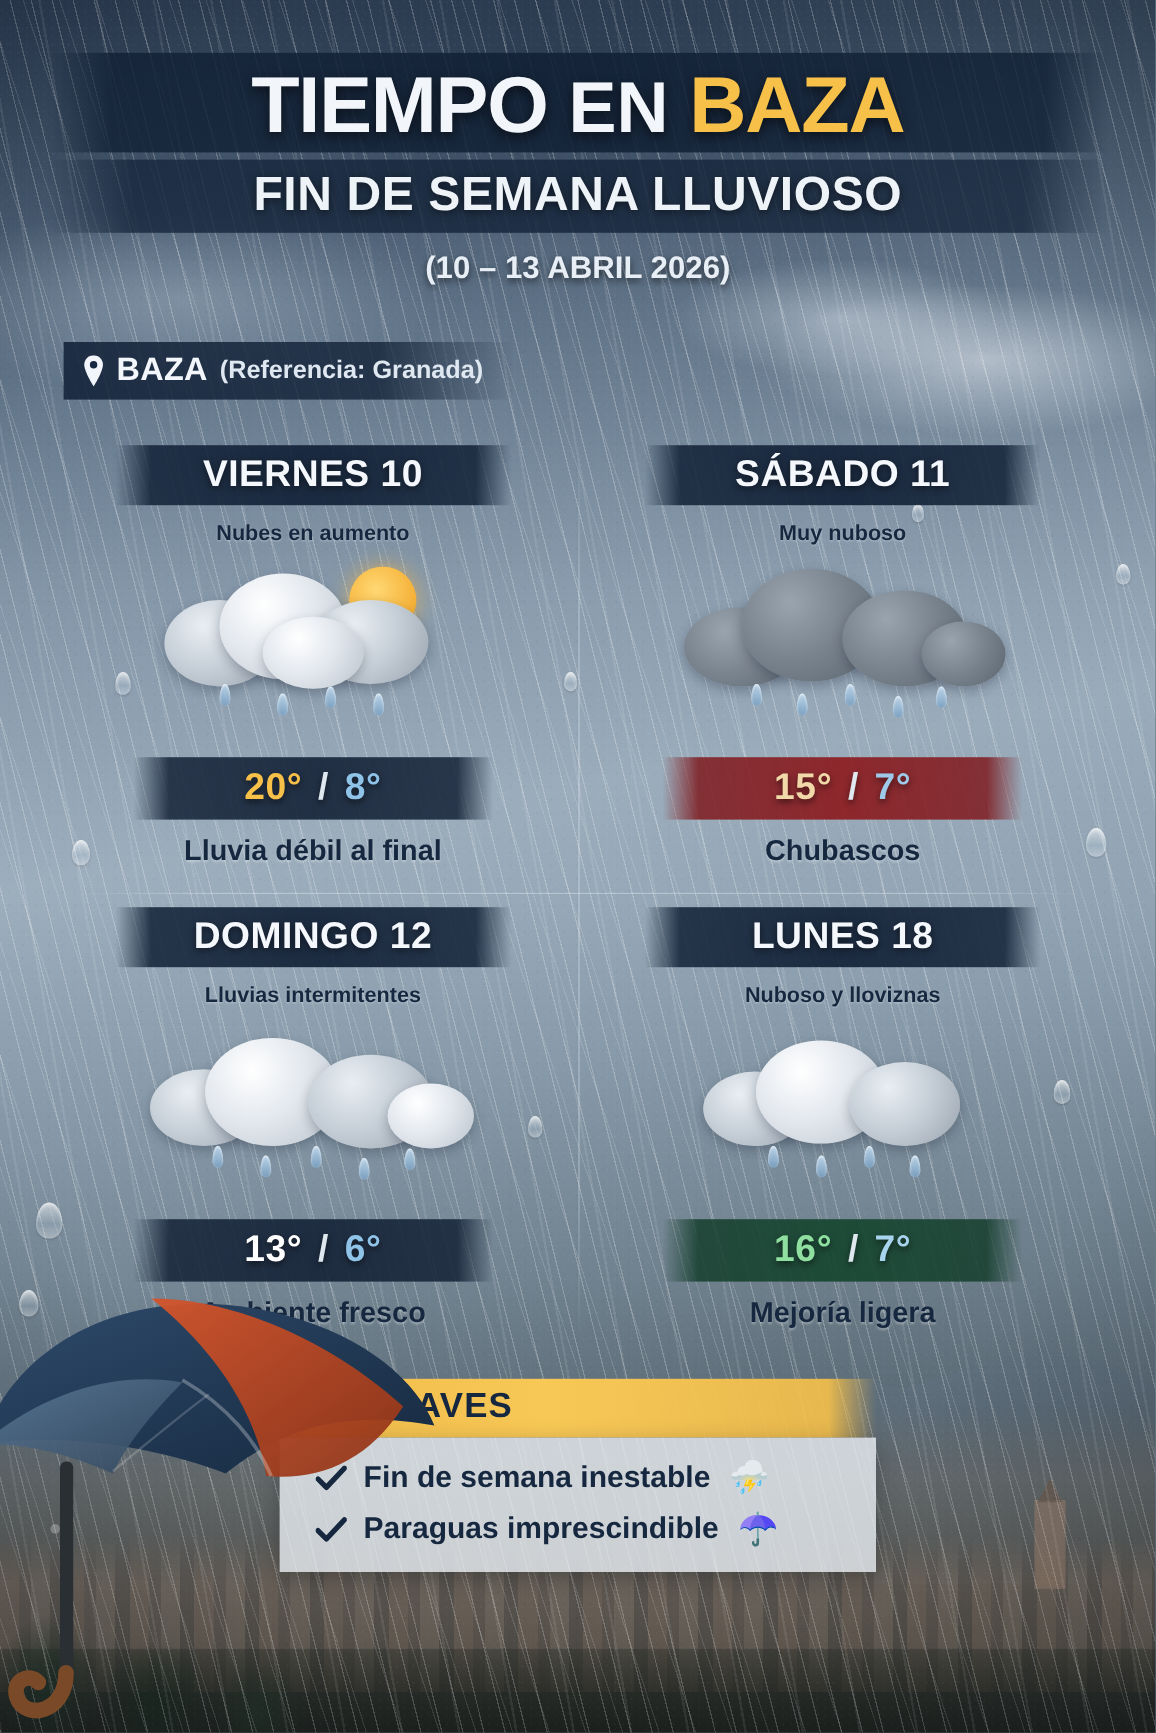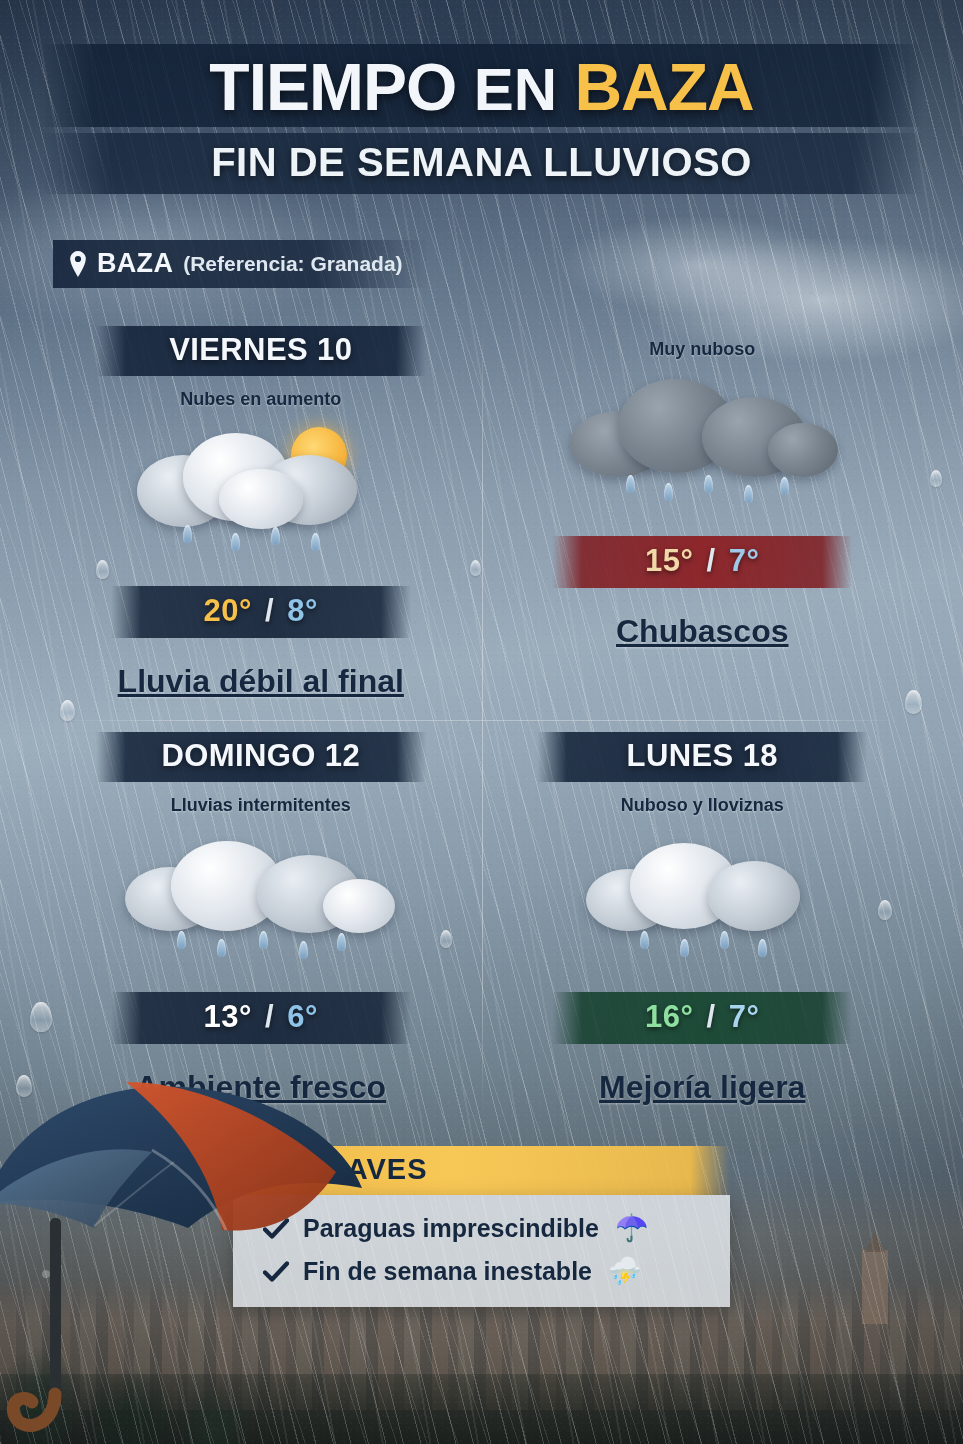--- a/index.html
+++ b/index.html
@@ -217,24 +217,23 @@
     letter-spacing: .5px;
     text-shadow: 0 2px 5px rgba(0,0,0,.55);
   }
   .temp-band .sep { color: #dfe7ef; font-weight: 700; padding: 0 4px; }
   .t-band-0 { background: linear-gradient(90deg, rgba(20,34,55,0) 0%, rgba(20,34,55,.85) 10%, rgba(20,34,55,.9) 50%, rgba(20,34,55,.85) 90%, rgba(20,34,55,0) 100%); }
   .t-band-1 { background: linear-gradient(90deg, rgba(126,26,30,0) 0%, rgba(126,26,30,.85) 10%, rgba(140,28,32,.92) 50%, rgba(126,26,30,.85) 90%, rgba(126,26,30,0) 100%); }
   .t-band-2 { background: linear-gradient(90deg, rgba(20,34,55,0) 0%, rgba(20,34,55,.85) 10%, rgba(20,34,55,.9) 50%, rgba(20,34,55,.85) 90%, rgba(20,34,55,0) 100%); }
   .t-band-3 { background: linear-gradient(90deg, rgba(20,62,44,0) 0%, rgba(20,62,44,.85) 10%, rgba(22,70,48,.92) 50%, rgba(20,62,44,.85) 90%, rgba(20,62,44,0) 100%); }
 
   .day-note {
-    margin-top: 25px;
-    font-size: 32px; font-weight: 700; color: #16283f;
+    margin-top: 13px;
+    font-size: 24px; font-weight: 700; color: #16283f;
     text-shadow: 0 1px 2px rgba(255,255,255,.32);
-    text-decoration: underline;
   }
 
   
   .keys {
     margin: 20px auto 0;
     width: 497px;
     position: relative;
   }
   .keys-title-band {
     background: linear-gradient(90deg, rgba(246,192,73,0) 0%, rgba(246,192,73,.95) 5%, rgba(248,200,86,1) 45%, rgba(246,192,73,.9) 92%, rgba(246,192,73,0) 100%);
@@ -304,20 +303,21 @@
         <span>TIEMPO</span>
         <span class="en">EN</span>
         <span class="hl">BAZA</span>
       </div>
     </div>
 
     <div class="subtitle-band">
       <div class="subtitle">FIN DE SEMANA LLUVIOSO</div>
     </div>
 
+    <div class="daterange">(10 – 13 ABRIL 2026)</div>
 
     <div class="loc-band">
       <span class="pin">
         <svg viewBox="0 0 18 26" width="18" height="26" aria-hidden="true">
           <path d="M9 0C4.7 0 1.2 3.5 1.2 7.8 1.2 14 9 26 9 26s7.8-12 7.8-18.2C16.8 3.5 13.3 0 9 0z" fill="#f2f6fb"></path>
           <circle cx="9" cy="8" r="3.1" fill="#16283f"></circle>
         </svg>
       </span>
       <span class="loc-name">BAZA</span>
       <span class="loc-ref">(Referencia: Granada)</span>
@@ -345,20 +345,23 @@
         </div>
         <div class="temp-band t-band-0">
           <span style="color:#f6c049">20°</span>
           <span class="sep">/</span>
           <span style="color:#8fc4e8">8°</span>
         </div>
         <div class="day-note">Lluvia débil al final</div>
       </div>
 
       <div class="day">
+        <div class="day-band">
+          <div class="day-name">SÁBADO 11</div>
+        </div>
         <div class="day-sky">Muy nuboso</div>
         <div class="icon-wrap">
           <div class="wicon">
             <div class="cl dark" style="left:18px; top:40px; width:96px; height:66px;"></div>
             <div class="cl dark" style="left:66px; top:8px; width:116px; height:94px;"></div>
             <div class="cl dark" style="left:150px; top:26px; width:104px; height:80px;"></div>
             <div class="cl dark" style="left:216px; top:52px; width:70px; height:54px;"></div>
             <div class="rdrop" style="left:74px; top:104px;"></div>
             <div class="rdrop" style="left:112px; top:112px;"></div>
             <div class="rdrop" style="left:152px; top:104px;"></div>
@@ -438,32 +441,32 @@
         <span class="keys-title">CLAVES</span>
       </div>
       <div class="keys-body">
 
         <div class="key-row">
           <span class="check">
             <svg viewBox="0 0 26 22" width="26" height="22" aria-hidden="true">
               <path d="M2 11.5 L9 18.5 L24 2.5" fill="none" stroke="#16283f" stroke-width="4.4" stroke-linecap="round" stroke-linejoin="round"></path>
             </svg>
           </span>
-          <span class="key-label">Paraguas imprescindible</span>
-          <span class="key-emoji">☂️</span>
+          <span class="key-label">Fin de semana inestable</span>
+          <span class="key-emoji">⛈️</span>
         </div>
 
         <div class="key-row">
           <span class="check">
             <svg viewBox="0 0 26 22" width="26" height="22" aria-hidden="true">
               <path d="M2 11.5 L9 18.5 L24 2.5" fill="none" stroke="#16283f" stroke-width="4.4" stroke-linecap="round" stroke-linejoin="round"></path>
             </svg>
           </span>
-          <span class="key-label">Fin de semana inestable</span>
-          <span class="key-emoji">⛈️</span>
+          <span class="key-label">Paraguas imprescindible</span>
+          <span class="key-emoji">☂️</span>
         </div>
 
 
       </div>
     </div>
 
   </div>
 
   <div class="umbrella">
     <svg viewBox="0 0 420 430" width="420" height="430" aria-hidden="true">

